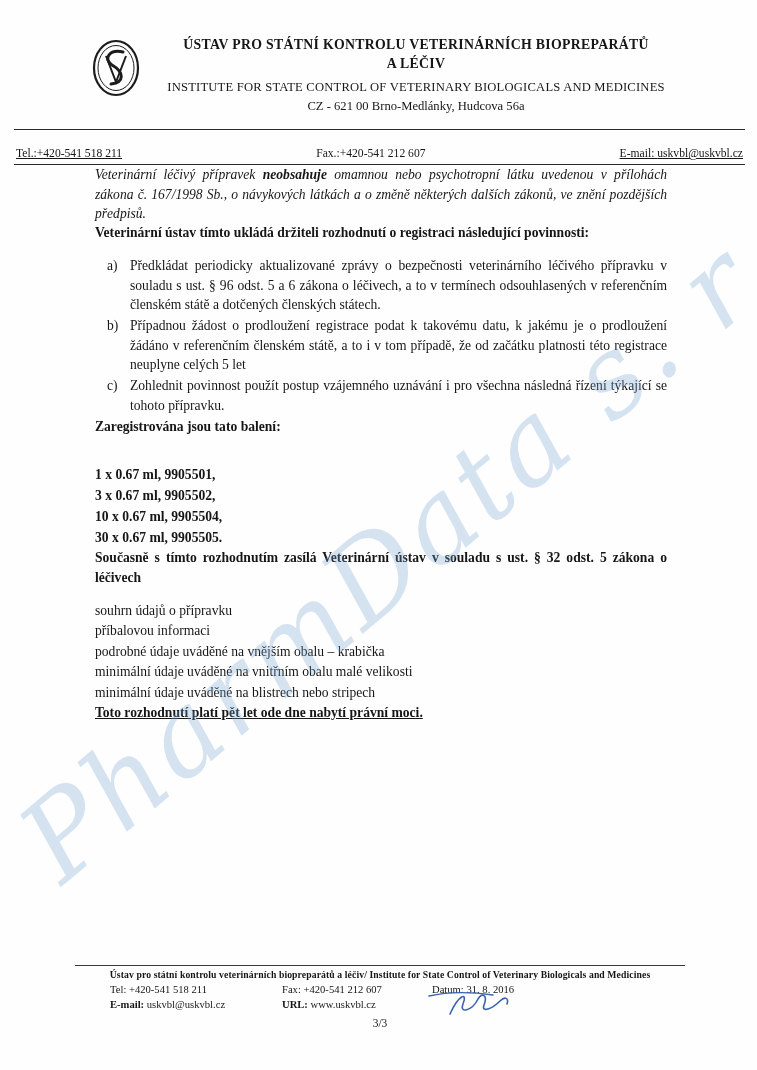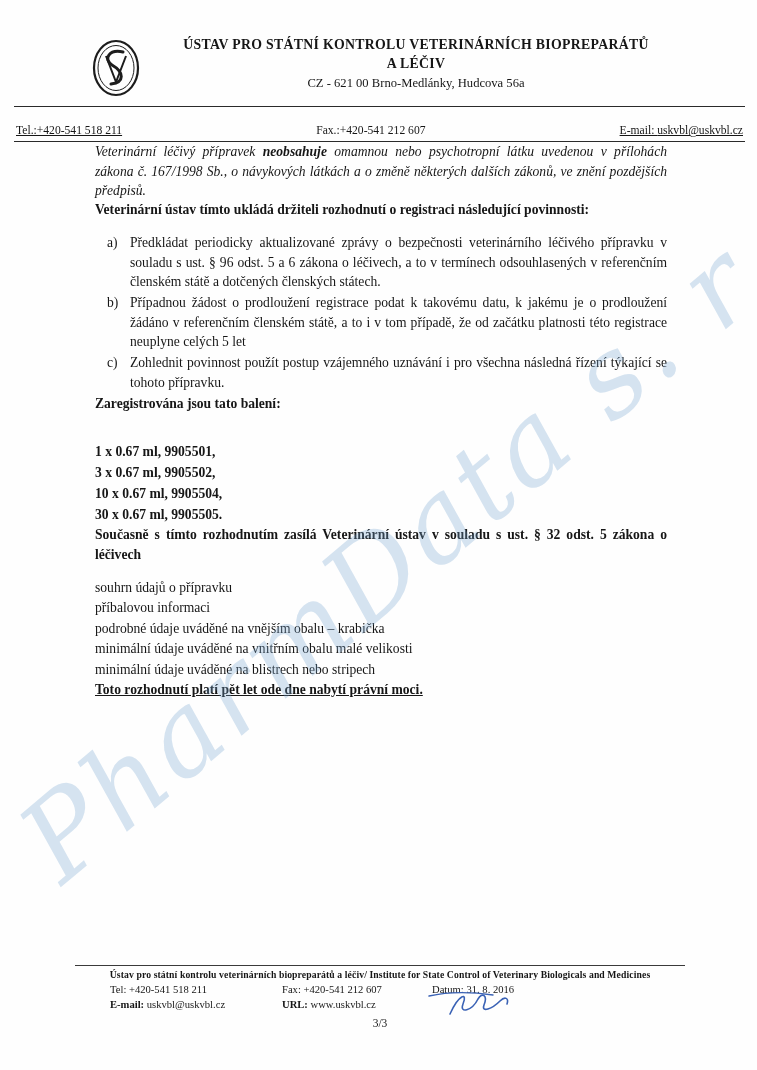--- a/index.html
+++ b/index.html
@@ -180,20 +180,21 @@
       <svg width="48" height="60" viewBox="0 0 48 60">
         <ellipse cx="24" cy="30" rx="22" ry="27" fill="none" stroke="#1c1c1c" stroke-width="2.2"></ellipse>
         <ellipse cx="24" cy="30" rx="18" ry="22.5" fill="none" stroke="#1c1c1c" stroke-width="1"></ellipse>
         <path d="M14 18 L24 44 L34 18" fill="none" stroke="#1c1c1c" stroke-width="2"></path>
         <path d="M31 14 C17 11, 11 21, 20 27 C32 34, 33 44, 19 46" fill="none" stroke="#1c1c1c" stroke-width="3" stroke-linecap="round"></path>
       </svg>
     </div>
     <div class="header-text">
       <div class="org-cs">ÚSTAV PRO STÁTNÍ KONTROLU VETERINÁRNÍCH BIOPREPARÁTŮ</div>
       <div class="org-cs">A LÉČIV</div>
+      <div class="org-en">INSTITUTE FOR STATE CONTROL OF VETERINARY BIOLOGICALS AND MEDICINES</div>
       <div class="org-addr">CZ - 621 00 Brno-Medlánky, Hudcova 56a</div>
     </div>
   </div>
 
   <div class="contact-row">
     <span class="u">Tel.:+420-541 518 211</span>
     <span>Fax.:+420-541 212 607</span>
     <span class="u"><span>E-mail: </span><span>uskvbl@uskvbl.cz</span></span>
   </div>
 

